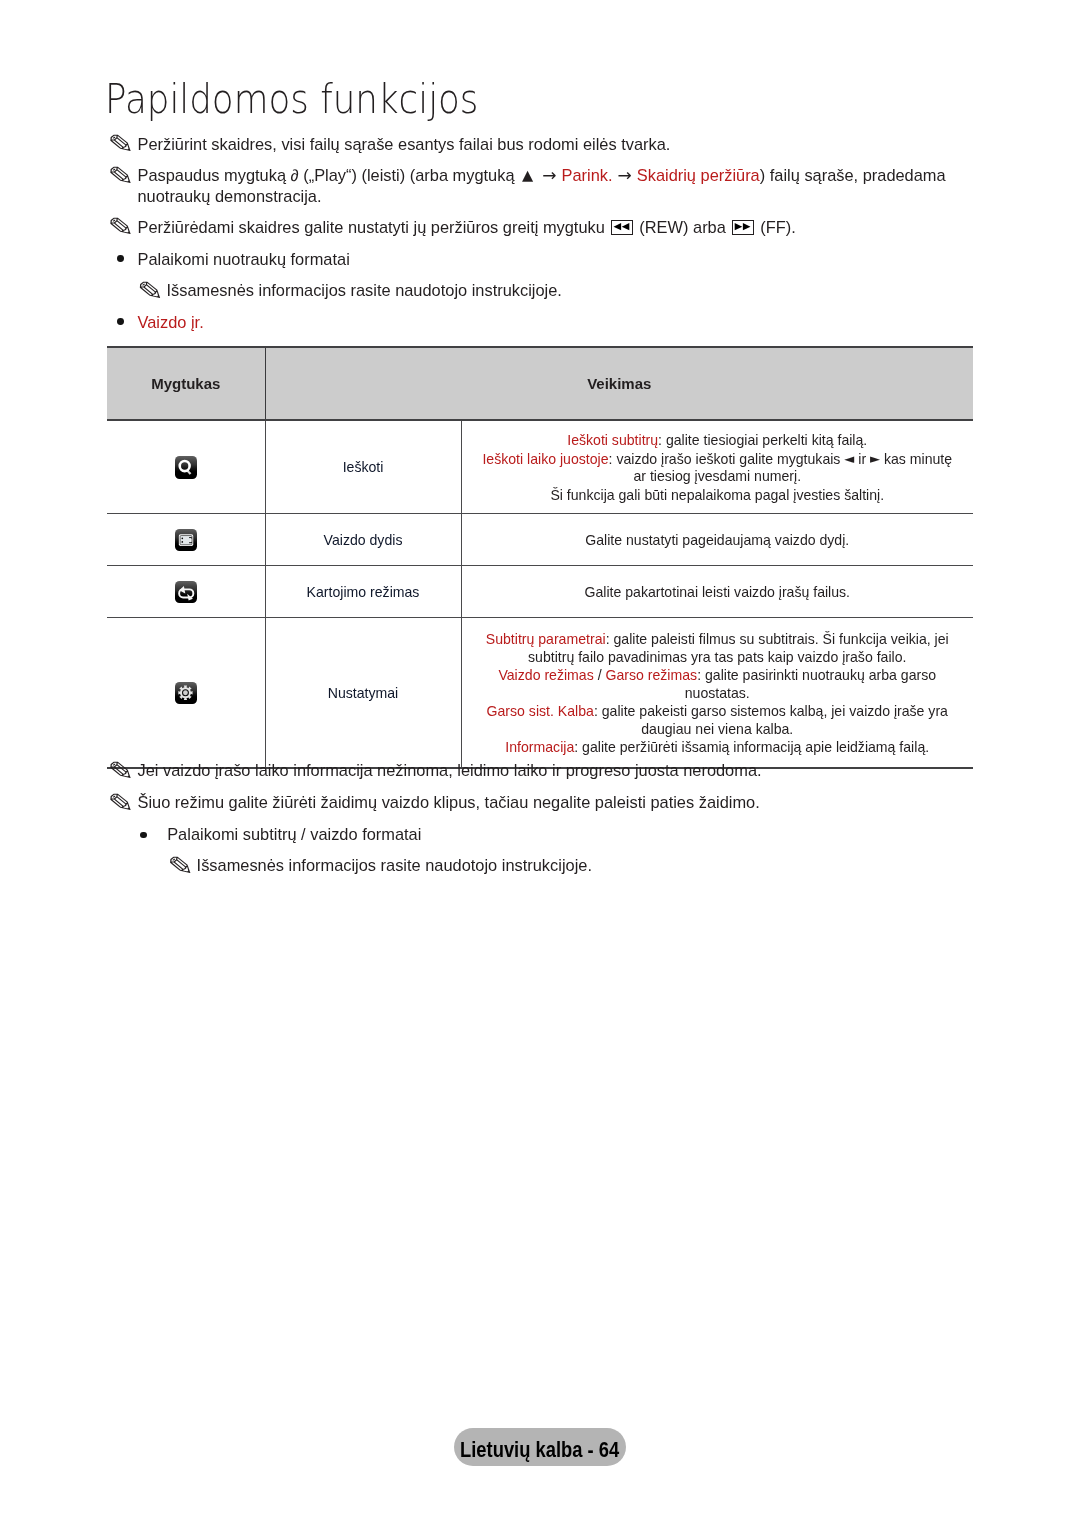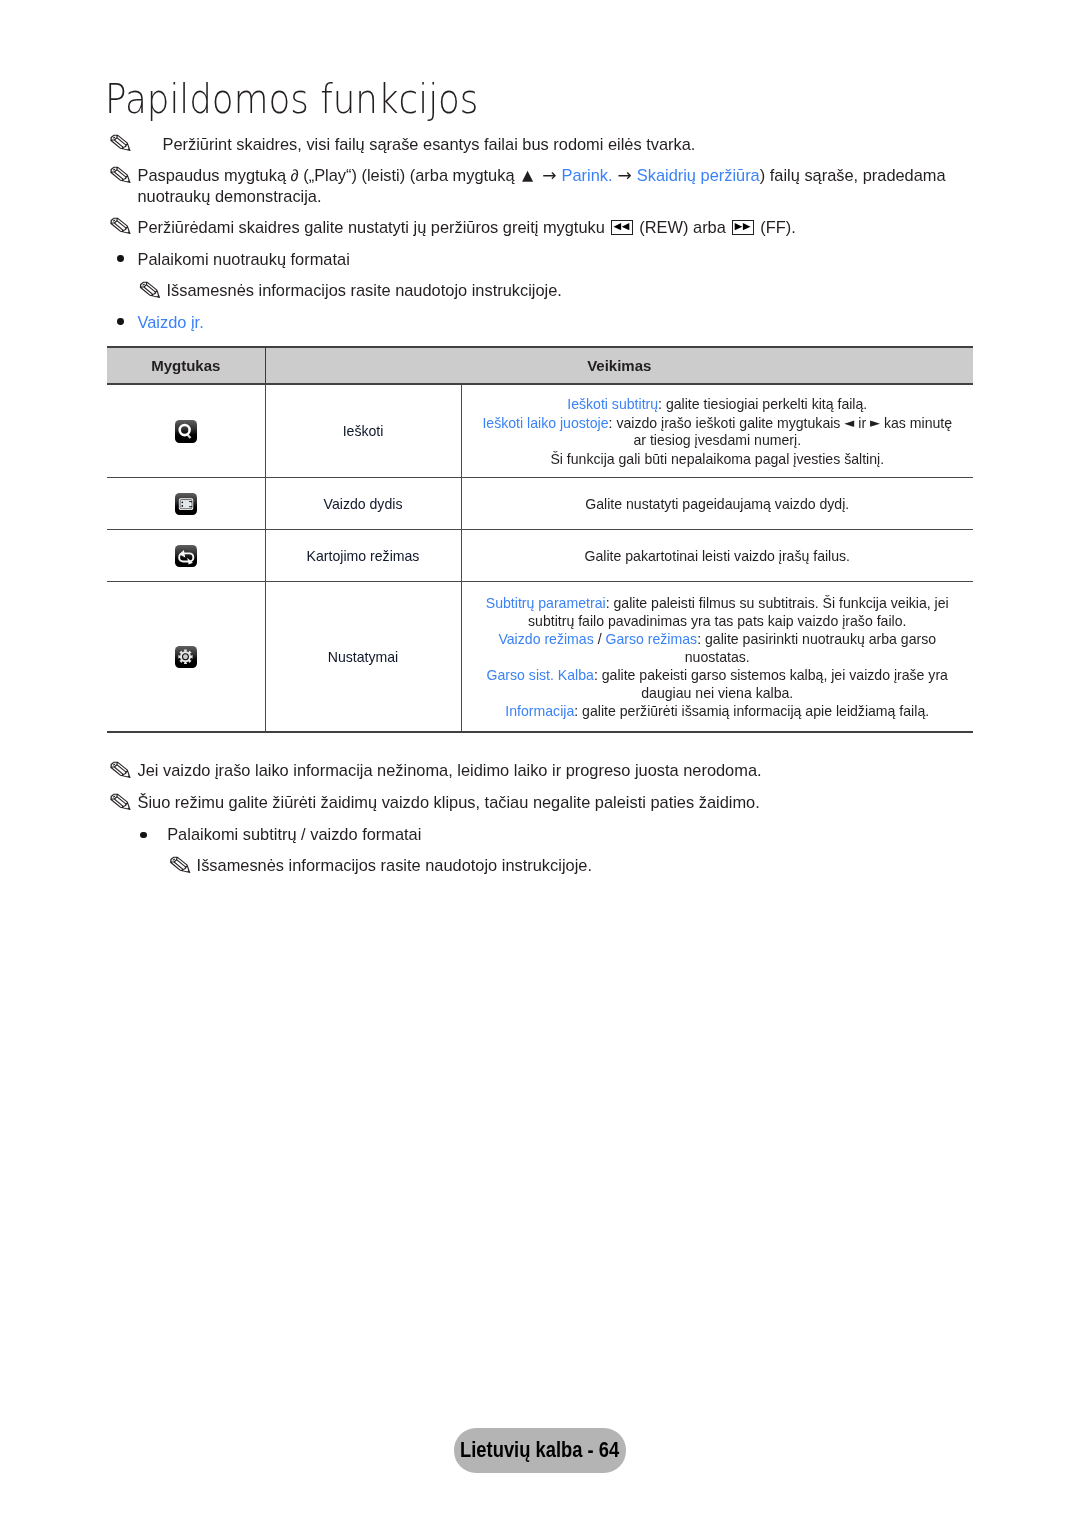--- a/index.html
+++ b/index.html
@@ -11,69 +11,69 @@
   .title{position:absolute;left:105px;top:78.6px;
          font-family:"DejaVu Sans",sans-serif;font-weight:100;font-size:41px;
          line-height:41px;color:#231f20;white-space:nowrap;
          transform:scaleX(0.87);transform-origin:0 0;}
 
   
   .note{position:absolute;font-size:16.4px;line-height:20.3px;color:#231f20;}
   .pen{position:absolute;font-family:"DejaVu Sans",sans-serif;font-size:32px;
        line-height:32px;transform:scale(1,0.8);transform-origin:0 0;color:#231f20;}
   .dot{position:absolute;width:6.8px;height:6.8px;background:#141414;border-radius:50%;}
-  .cy{color:#3b82f6;}
+  .cy{color:#b91c1c;}
   .sym{display:inline-block;font-family:"DejaVu Sans",sans-serif;}
   .sym.tri{font-size:14.5px;margin:0 4px 0 3px;position:relative;top:-0.6px;}
   .sym.arw{font-size:17px;margin:0 5px;position:relative;top:0.5px;}
   .sym.nav{font-size:13px;position:relative;top:-0.4px;}
 
   
   .keybox{display:inline-block;position:relative;box-sizing:border-box;
           width:22.2px;height:14.5px;
           border:1.6px solid #231f20;vertical-align:-1.5px;margin:0 1.6px;}
   .keybox svg{position:absolute;left:0;top:0;display:block;}
 
   
   .tbl{position:absolute;left:107px;top:346px;width:866px;
        border-collapse:collapse;table-layout:fixed;}
-  .tbl td,.tbl th{padding:0;vertical-align:middle;border:0;}
+  .tbl td,.tbl th{padding:18px;vertical-align:middle;border:0;}
   .tbl .hrow th{background:#cccccc;height:34.5px;font-size:15px;font-weight:bold;
                 text-align:center;color:#231f20;
                 border-top:2.2px solid #414143;border-bottom:2.2px solid #414143;}
   .tbl .hrow th.c1{border-right:1.6px solid #3a3a3c;}
   .tbl tr.drow td{border-bottom:1.6px solid #4a4a4c;text-align:center;
                   font-size:14.1px;line-height:17.5px;padding:3.5px 5px 0.5px;}
   .tbl tr.drow td p{margin:0;}
   .tbl tr.drow td p + p{margin-top:1px;}
   .tbl tr.drow td.c1{border-right:1.6px solid #4a4a4c;}
   .tbl tr.drow td.c2{border-right:1.6px solid #4a4a4c;color:#0f172a;}
   .tbl tr.last td{border-bottom:2.2px solid #414143;}
   .ico{display:inline-block;width:22.2px;height:22.7px;border-radius:4.5px;margin-left:0.7px;position:relative;top:-0.8px;
        background:linear-gradient(180deg,#606060 0%,#4a4a4a 18%,#323232 38%,#121212 55%,#000 68%,#000 100%);
        vertical-align:middle;}
   .ico svg{position:absolute;left:0;top:0;}
 
   
   .footer{position:absolute;left:0;top:1428.2px;width:1080px;text-align:center;}
   .footer .pill{display:inline-block;background:#b4b4b4;color:#000;
                 font-size:21.6px;font-weight:bold;border-radius:22px;
-                line-height:43.9px;height:45px;padding:0 6px 0 6px;}
+                line-height:43.9px;height:38px;padding:0 6px 0 6px;}
   .footer .pill span{display:inline-block;transform:scaleX(0.85);transform-origin:50% 50%;
                      margin:0 -13.2px;}
 </style>
 </head>
 <body>
 
 <div class="page">
 
   <div class="title">Papildomos funkcijos</div>
 
   <span class="pen" style="left:107.4px;top:130.8px;">✎</span>
-  <div class="note" style="left:137.5px;top:133.5px;width:840px;margin-left:25px;">
+  <div class="note" style="left:137.5px;top:133.5px;width:840px;">
     <span>Peržiūrint skaidres, visi failų sąraše esantys failai bus rodomi eilės tvarka.</span>
   </div>
 
   <span class="pen" style="left:107.4px;top:162.5px;">✎</span>
   <div class="note" style="left:137.5px;top:164.6px;width:850px;">
     <span>Paspaudus mygtuką ∂ („Play“) (leisti) (arba mygtuką </span><span class="sym tri">▲</span><span class="sym arw">→</span><span class="cy">Parink.</span><span class="sym arw">→</span><span class="cy">Skaidrių peržiūra</span><span>) failų sąraše, pradedama</span><br><span>nuotraukų demonstracija.</span>
   </div>
 
   <span class="pen" style="left:107.4px;top:214.3px;">✎</span>
   <div class="note" style="left:137.5px;top:217px;width:850px;">

